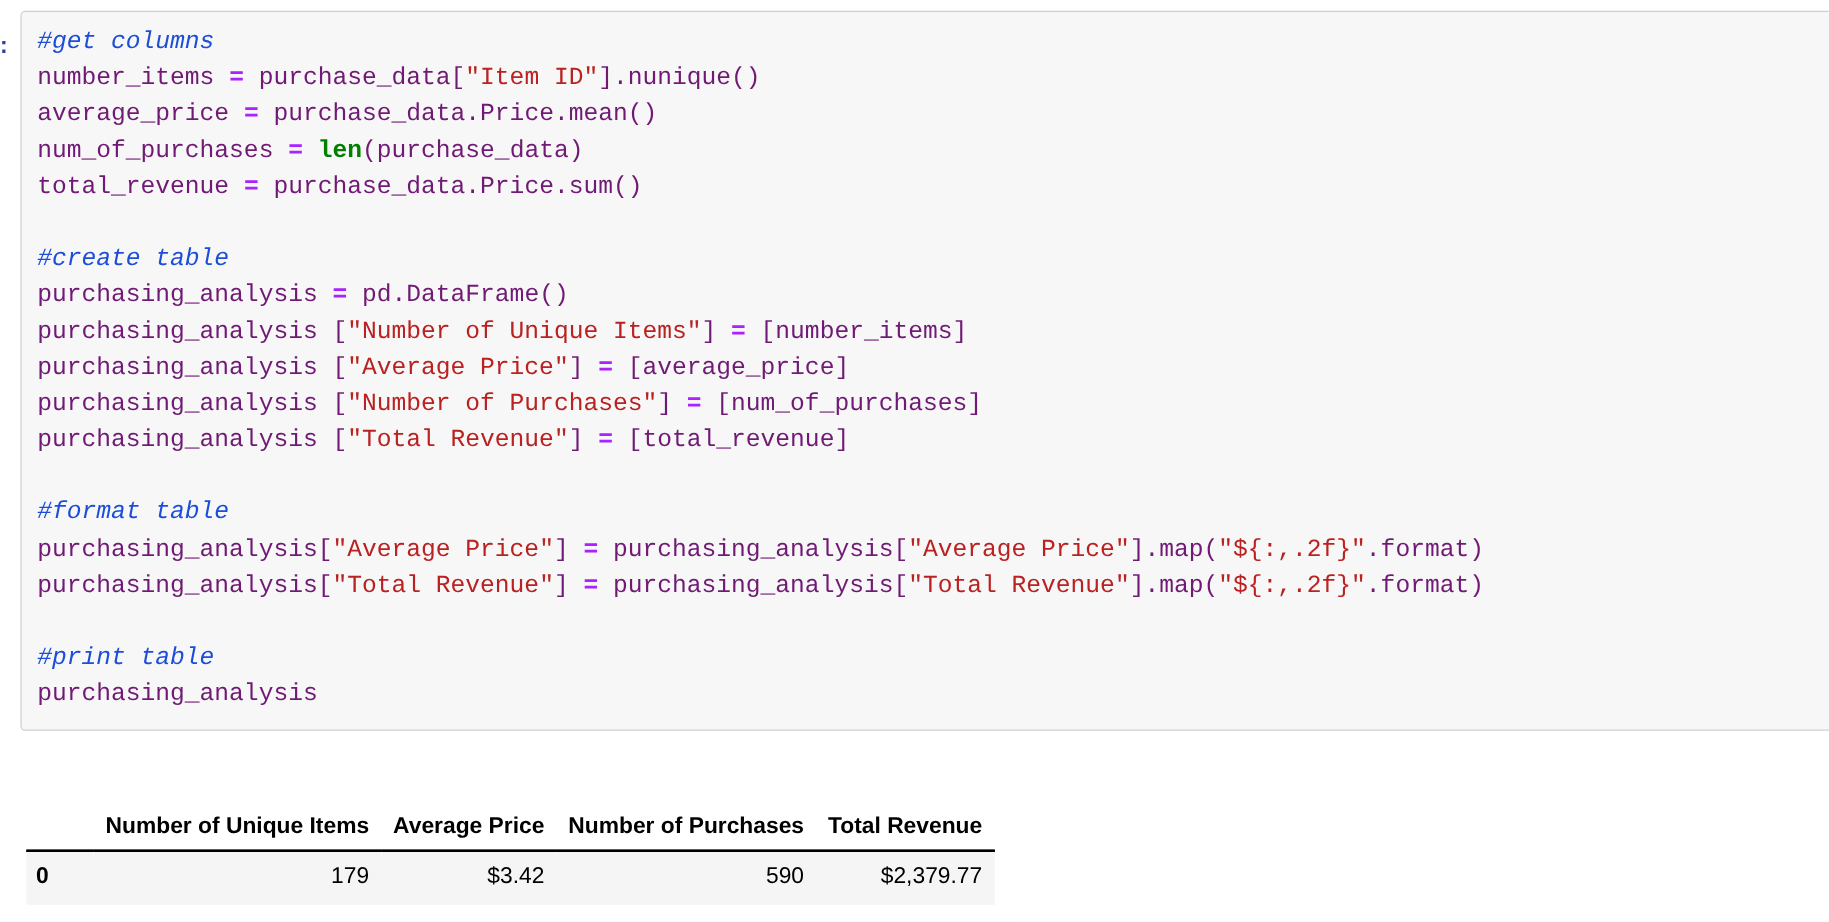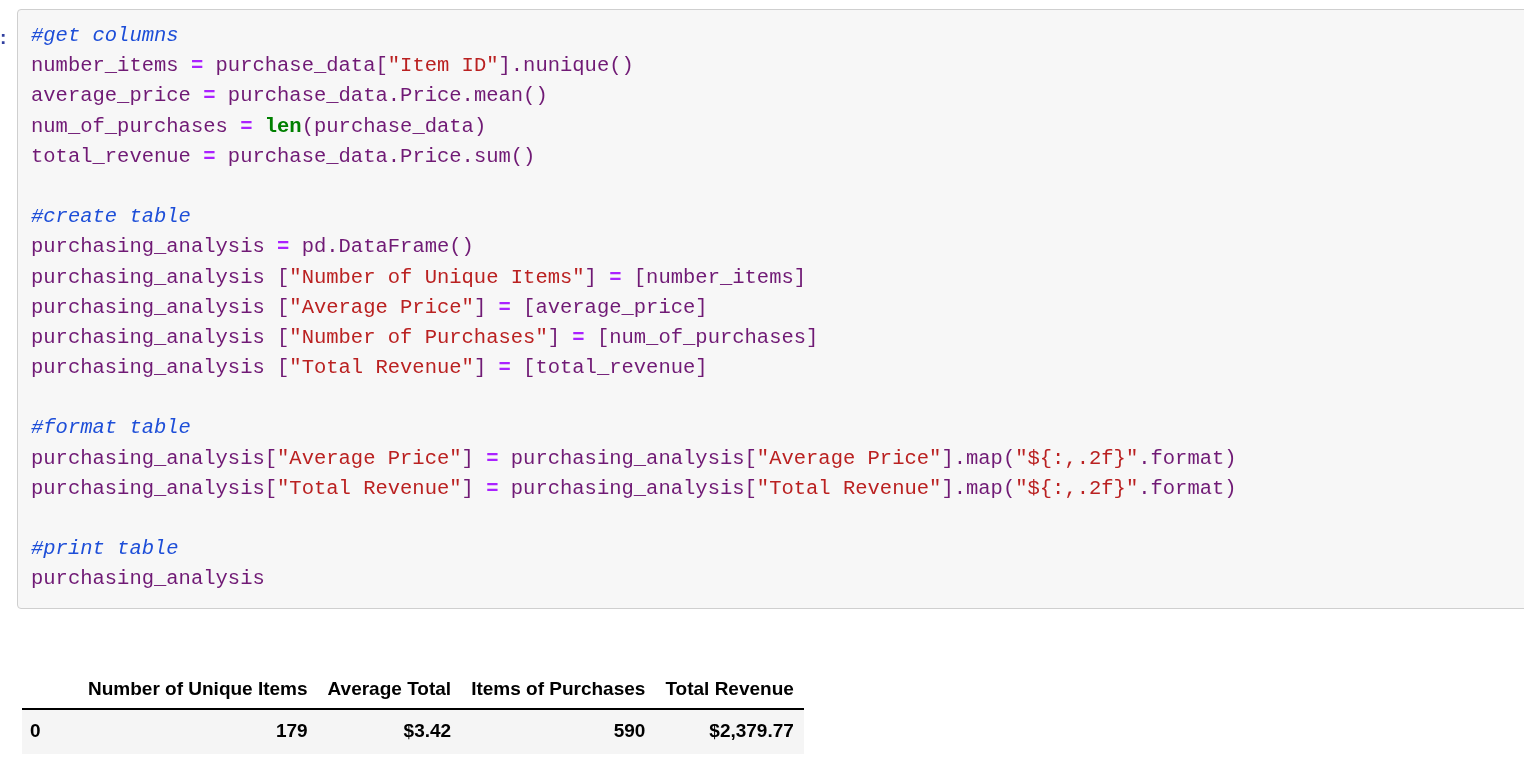--- a/index.html
+++ b/index.html
@@ -140,21 +140,20 @@
     padding: 10px 10px 12px 8px;
     border: none;
     white-space: nowrap;
   }
 
   table.dataframe tbody td {
     text-align: right;
     padding: 10px 10px 12px 10px;
     border: none;
     white-space: nowrap;
-    font-weight: bold;
   }
 </style>
 </head>
 <body>
 
 <div id="page">
 
   <div class="input-cell">
 
     <div class="in-prompt">]:</div>
@@ -168,22 +167,22 @@
   <div class="output-cell">
 
     <div class="out-prompt">:</div>
 
     <div class="df-wrap">
       <table class="dataframe">
         <thead>
           <tr>
             <th class="corner"></th>
           <th>Number of Unique Items</th>
-              <th>Average Total</th>
-              <th>Items of Purchases</th>
+              <th>Average Price</th>
+              <th>Number of Purchases</th>
               <th>Total Revenue</th>
             </tr>
         </thead>
         <tbody>
             <tr>
               <th>0</th>
               <td>179</td>
               <td>$3.42</td>
               <td>590</td>
               <td>$2,379.77</td>

